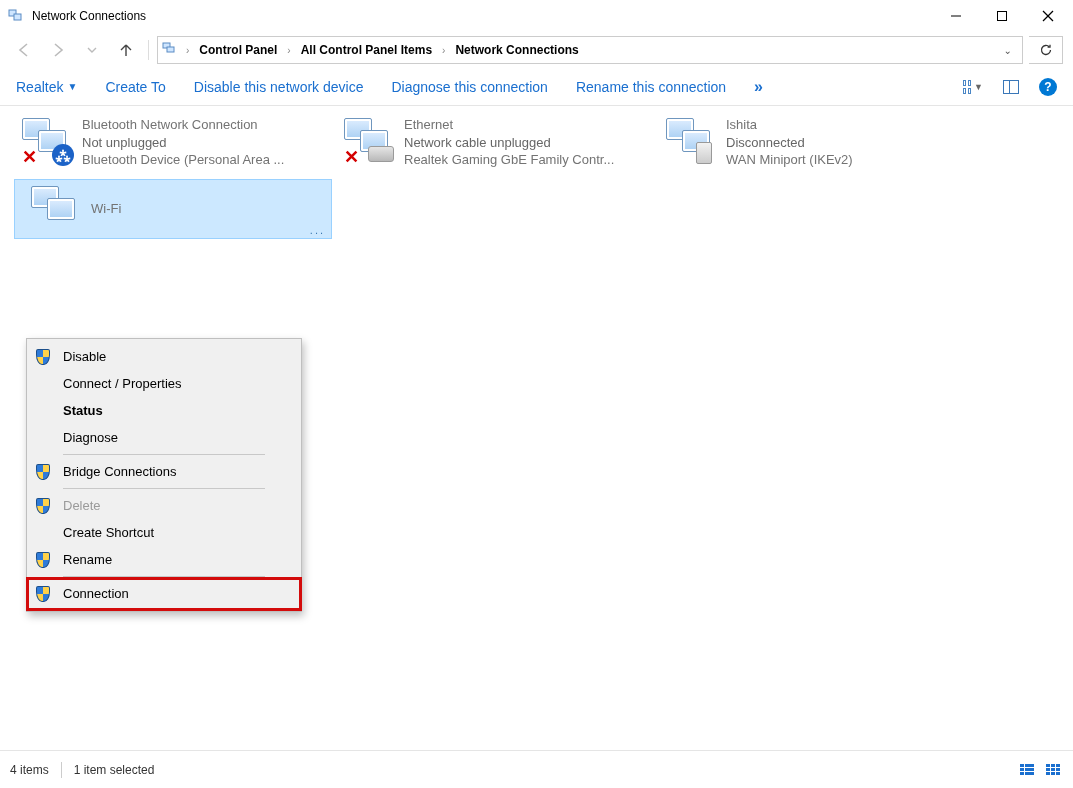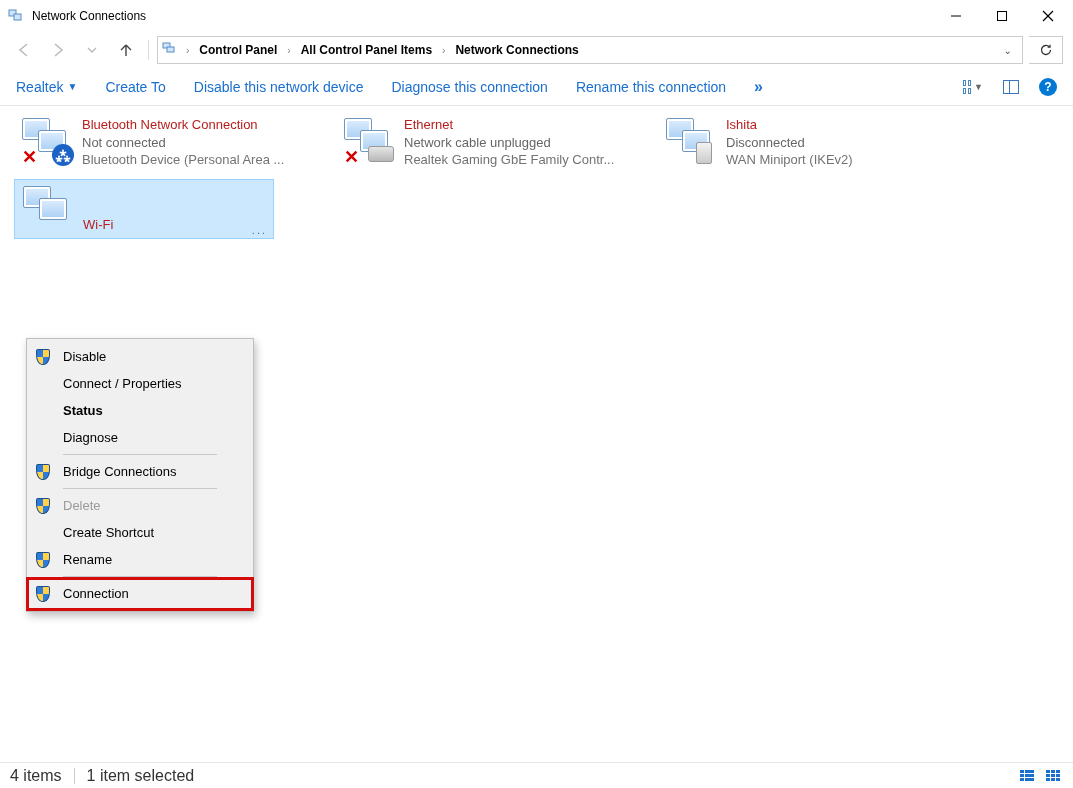--- a/index.html
+++ b/index.html
@@ -37,39 +37,39 @@
 .cmdbar .more { color: #1a6fcf; font-size: 16px; font-weight: bold; }
 .cmdbar .right-icons { display: flex; align-items: center; gap: 18px; }
 .cmdbar .tb-icon { width: 20px; height: 20px; display: flex; align-items: center; justify-content: center; }
 .cmdbar .help { width: 18px; height: 18px; border-radius: 50%; background: #0078d4; color: #fff; font-size: 12px; font-weight: bold; display: flex; align-items: center; justify-content: center; }
 
 
 .content { position: relative; padding: 6px 0 0 14px; }
 .conn-row { display: flex; gap: 12px; }
 .conn-item { width: 310px; display: flex; align-items: flex-start; gap: 10px; padding: 4px 4px; position: relative; }
 .conn-text { font-size: 13px; line-height: 1.35; color: #000; overflow: hidden; }
-.conn-text .line1 { color: #b91c1c; white-space: nowrap; overflow: hidden; text-overflow: ellipsis; }
+.conn-text .line1 { color: #737373; white-space: nowrap; overflow: hidden; text-overflow: ellipsis; }
 .conn-text .line2 { color: #666; white-space: nowrap; overflow: hidden; text-overflow: ellipsis; }
 .conn-text .line3 { color: #737373; white-space: nowrap; overflow: hidden; text-overflow: ellipsis; }
 
 
-.wifi-item { width: 260px; display: flex; align-items: flex-end; gap: 10px; padding: 4px 4px; background: #cce8ff; border: 1px solid #99d1ff; }
-
-
-.ctxmenu { position: absolute; left: 26px; top: 232px; width: 228px; background: #f0f0f0; border: 1px solid #bfbfbf; box-shadow: 2px 4px 8px rgba(0,0,0,.25); padding: 4px 2px; z-index: 5; }
+.wifi-item { width: 318px; display: flex; align-items: center; gap: 10px; padding: 4px 12px; background: #cce8ff; border: 1px solid #99d1ff; }
+
+
+.ctxmenu { position: absolute; left: 26px; top: 232px; width: 276px; background: #f0f0f0; border: 1px solid #bfbfbf; box-shadow: 2px 4px 8px rgba(0,0,0,.25); padding: 4px 2px; z-index: 5; }
 .ctxmenu .mi { display: flex; align-items: center; height: 27px; padding: 0 12px 0 6px; font-size: 13px; gap: 10px; color: #000; position: relative; }
 .ctxmenu .mi .mi-icon { width: 18px; height: 18px; display: flex; align-items: center; justify-content: center; flex-shrink: 0; }
 .ctxmenu .mi .mi-text { flex: 1; }
 .ctxmenu .mi.bold .mi-text { font-weight: 600; }
 .ctxmenu .mi.disabled { color: #9a9a9a; }
 .ctxmenu hr.msep { margin: 3px 34px 3px 34px; border: none; border-top: 1px solid #c8c8c8; }
 .ctxmenu .highlight-box { position: absolute; left: -3px; right: -3px; top: -3px; bottom: -4px; border: 3px solid #d30b0b; pointer-events: none; }
 
 
-.statusbar { position: absolute; left: 0; right: 0; bottom: 0; height: 26px; border-top: 1px solid #e5e5e5; display: flex; align-items: center; padding: 0 10px; font-size: 16px; color: #333; }
+.statusbar { position: absolute; left: 0; right: 0; bottom: 0; height: 38px; border-top: 1px solid #e5e5e5; display: flex; align-items: center; padding: 0 10px; font-size: 12px; color: #333; }
 .statusbar .sb-sep { width: 1px; height: 16px; background: #ccc; margin: 0 12px; }
 .statusbar .sb-spacer { flex: 1; }
 .statusbar .view-ic { width: 20px; height: 16px; margin-left: 6px; display: flex; align-items: center; justify-content: center; }
 
 
 .small-icon svg { width: 100%; height: 100%; }
 
 
 .mon-icon { position: relative; width: 54px; height: 50px; }
 .mon-icon .mon { position: absolute; background: linear-gradient(#dfeeff,#a9cff3); border: 1px solid #6f96be; border-radius: 2px; box-shadow: inset 0 0 0 2px #fff; }
@@ -212,21 +212,21 @@
 
     <div class="conn-item">
       <div class="mon-icon">
         <div class="mon m1"></div>
           <div class="mon m2"></div>
         <div class="x">✕</div>
         <div class="bt">⁂</div>
       </div>
       <div class="conn-text">
         <div class="line1">Bluetooth Network Connection</div>
-        <div class="line2">Not connected</div>
+        <div class="line2">Not unplugged</div>
         <div class="line3">Bluetooth Device (Personal Area ...</div>
       </div>
     </div>
 
     <div class="conn-item">
       <div class="mon-icon">
         <div class="mon m1"></div>
           <div class="mon m2"></div>
         <div class="x">✕</div>
         <div class="cable"></div>

